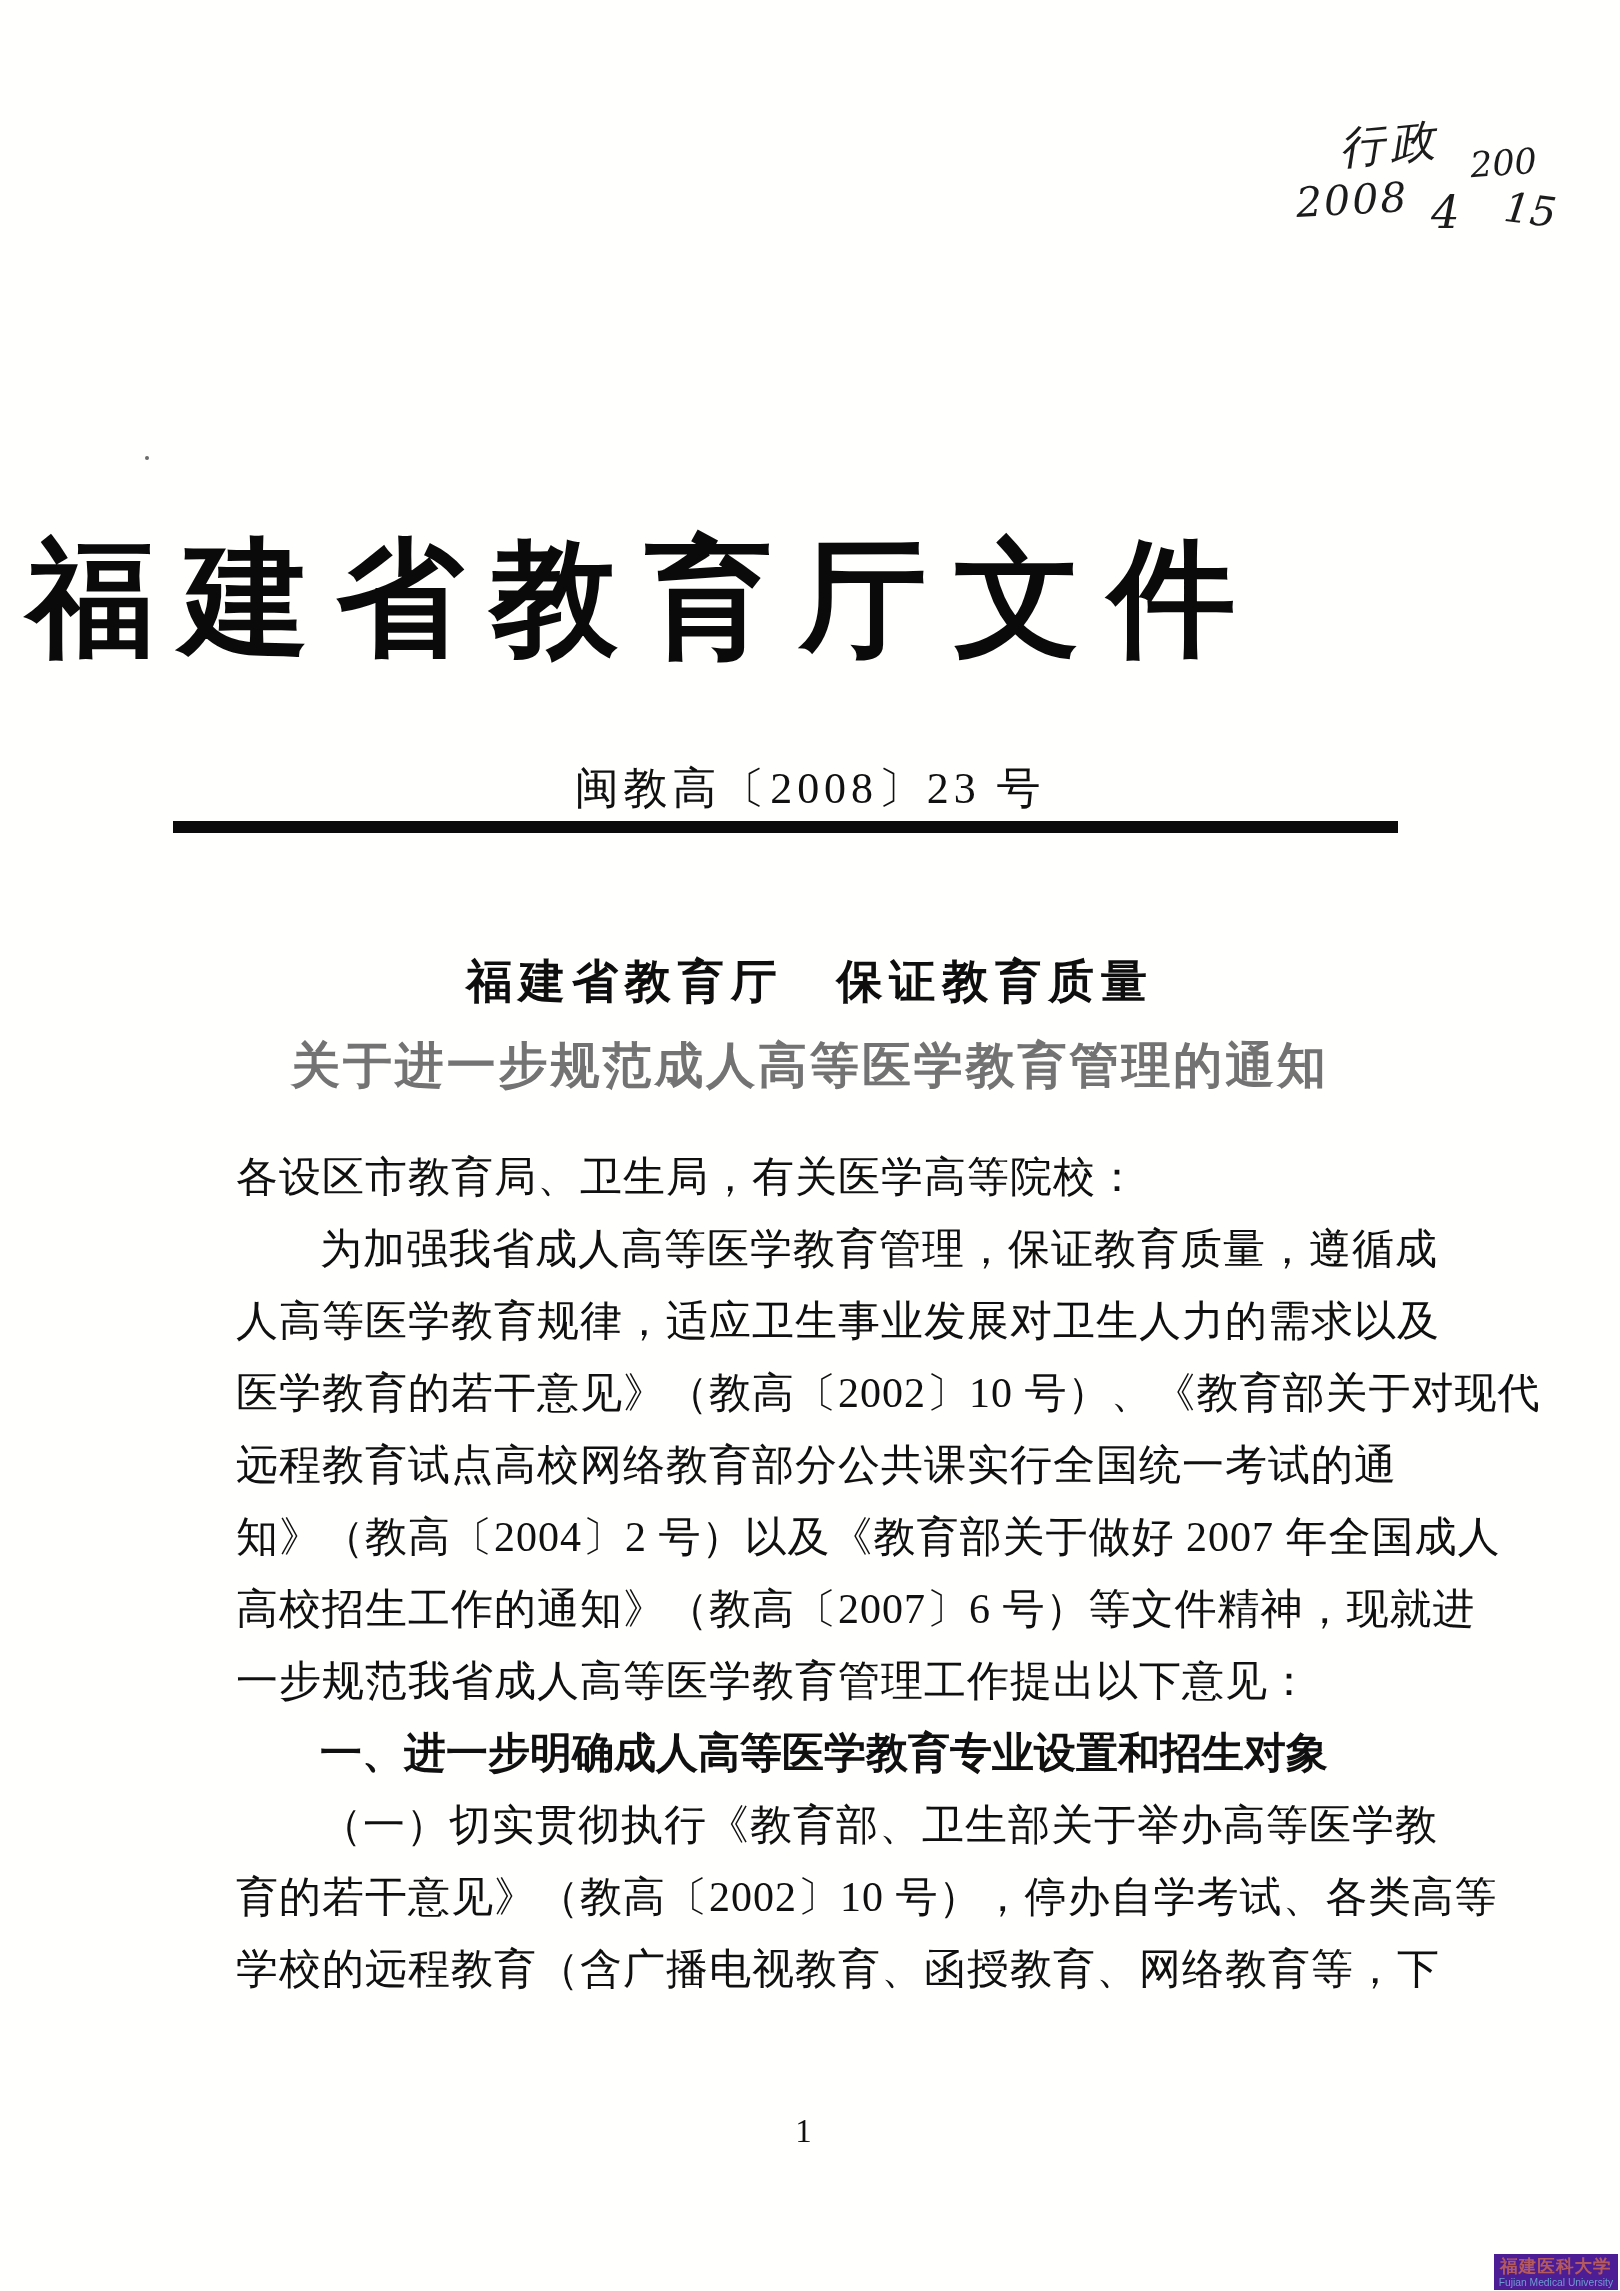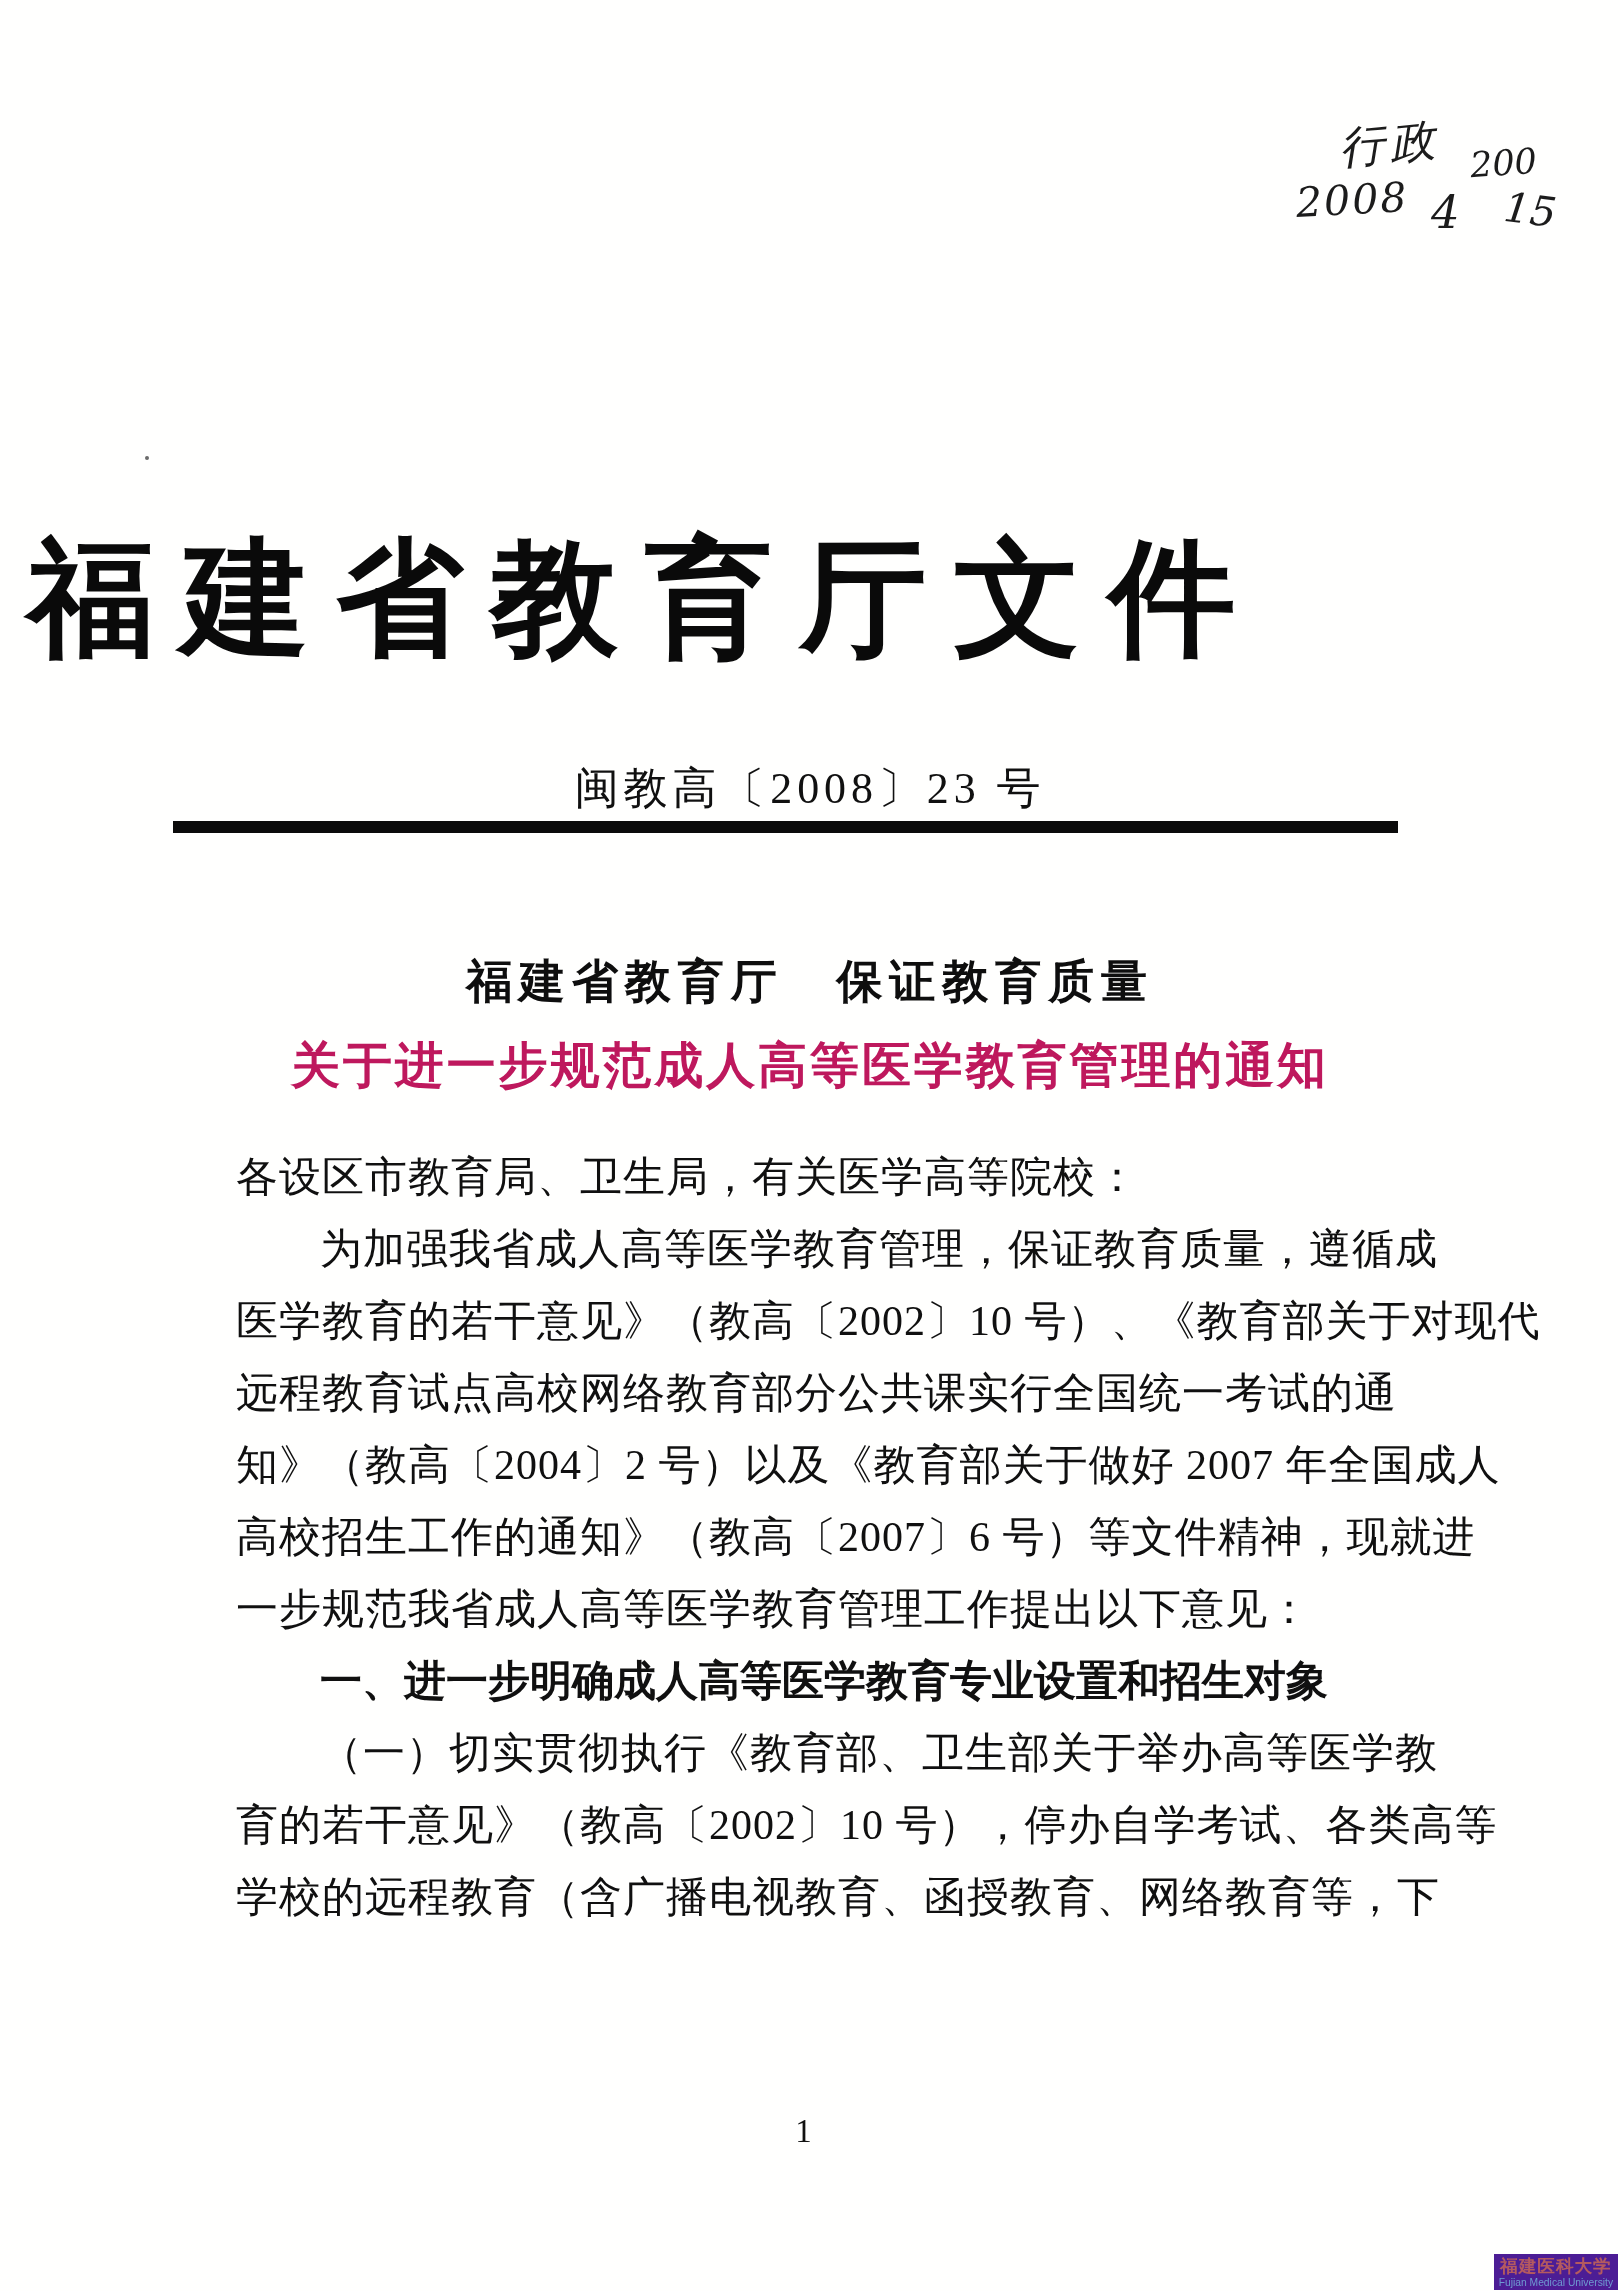--- a/index.html
+++ b/index.html
@@ -69,21 +69,21 @@
     color:#0e0e0e;
     white-space:nowrap;
   }
   .subject-title{
     position:absolute;
     top:1033px;left:0;width:1620px;
     text-align:center;
     font-weight:bold;
     font-size:49px;
     letter-spacing:2.9px;
-    color:#be185d;
+    color:#737373;
     white-space:nowrap;
   }
 
   .body-block{
     position:absolute;
     top:1141px;left:236px;width:1255px;
     font-size:42px;
     color:#101010;
   }
   .line{
@@ -155,20 +155,21 @@
   <div class="doc-number">闽教高〔2008〕23 号</div>
 
   <div class="rule"></div>
 
   <div class="subject-agencies">福建省教育厅　保证教育质量</div>
   <div class="subject-title">关于进一步规范成人高等医学教育管理的通知</div>
 
   <div class="body-block">
     <div class="line">各设区市教育局、卫生局，有关医学高等院校：</div>
     <div class="line indent">为加强我省成人高等医学教育管理，保证教育质量，遵循成</div>
+    <div class="line">人高等医学教育规律，适应卫生事业发展对卫生人力的需求以及</div>
     <div class="line">医学教育的若干意见》（教高〔2002〕10 号）、《教育部关于对现代</div>
     <div class="line">远程教育试点高校网络教育部分公共课实行全国统一考试的通</div>
     <div class="line">知》（教高〔2004〕2 号）以及《教育部关于做好 2007 年全国成人</div>
     <div class="line">高校招生工作的通知》（教高〔2007〕6 号）等文件精神，现就进</div>
     <div class="line">一步规范我省成人高等医学教育管理工作提出以下意见：</div>
     <div class="line indent bold-line">一、进一步明确成人高等医学教育专业设置和招生对象</div>
     <div class="line indent">（一）切实贯彻执行《教育部、卫生部关于举办高等医学教</div>
     <div class="line">育的若干意见》（教高〔2002〕10 号），停办自学考试、各类高等</div>
     <div class="line">学校的远程教育（含广播电视教育、函授教育、网络教育等，下</div>
   </div>

